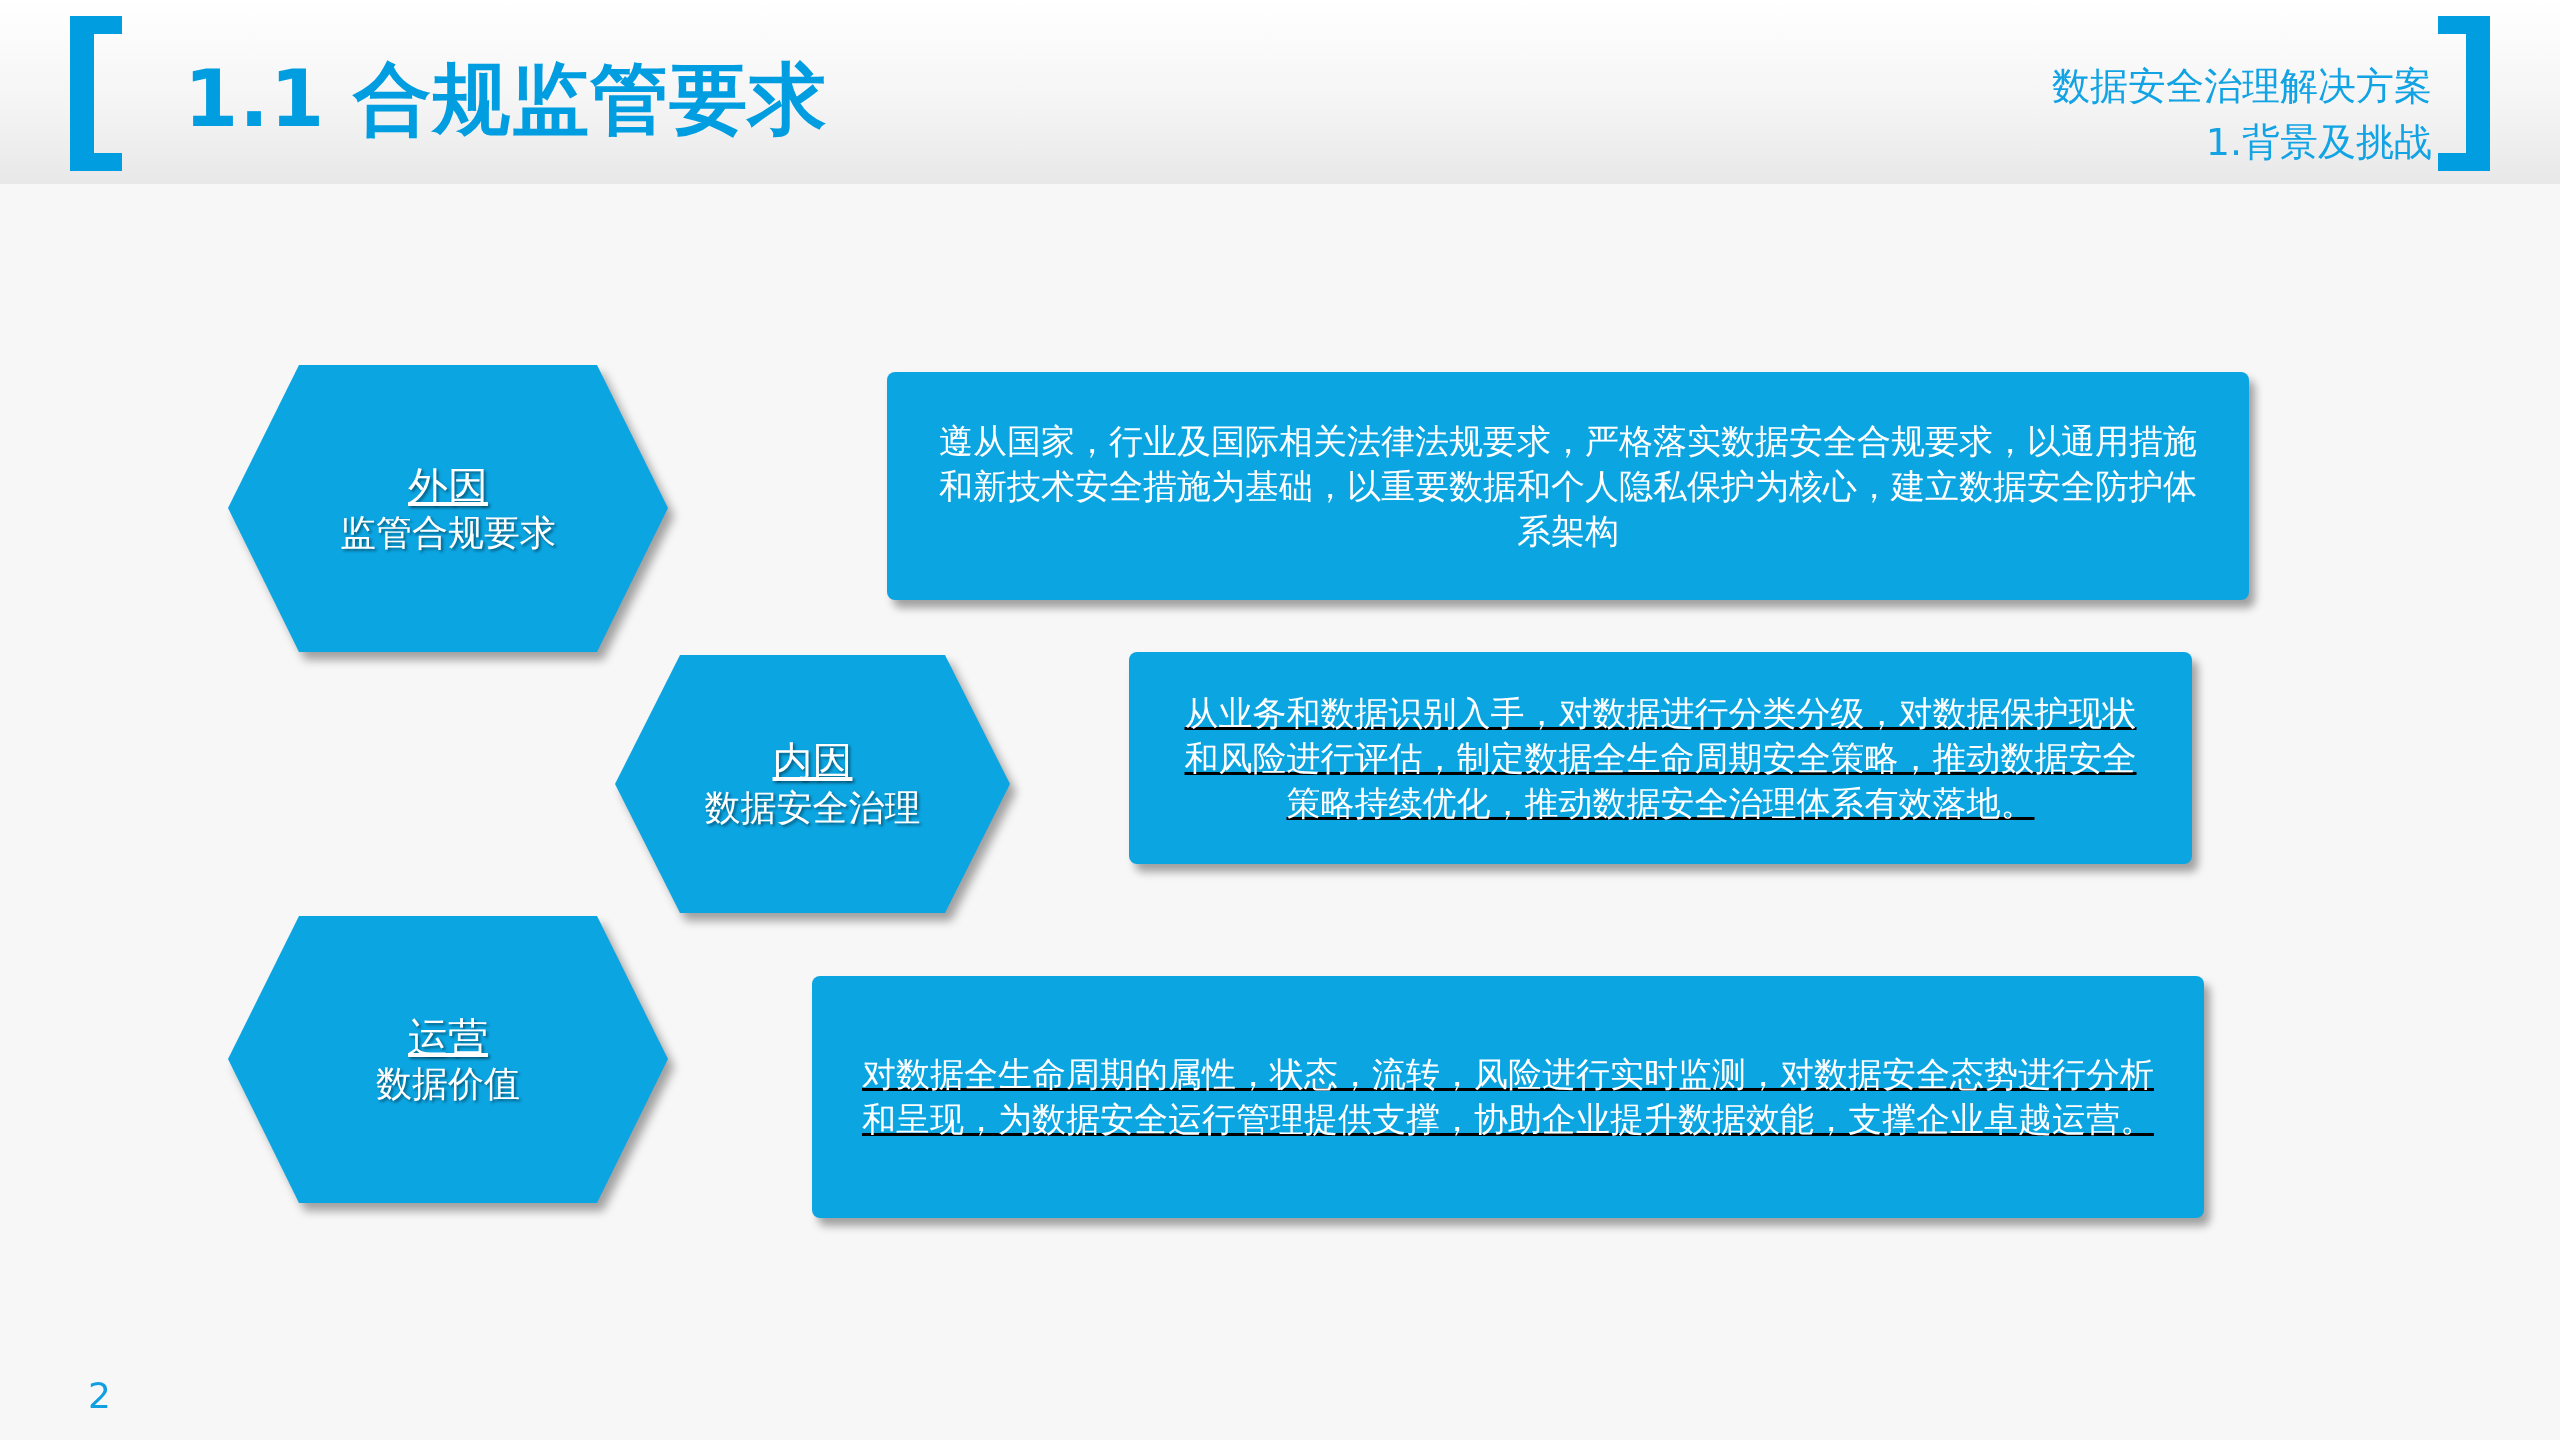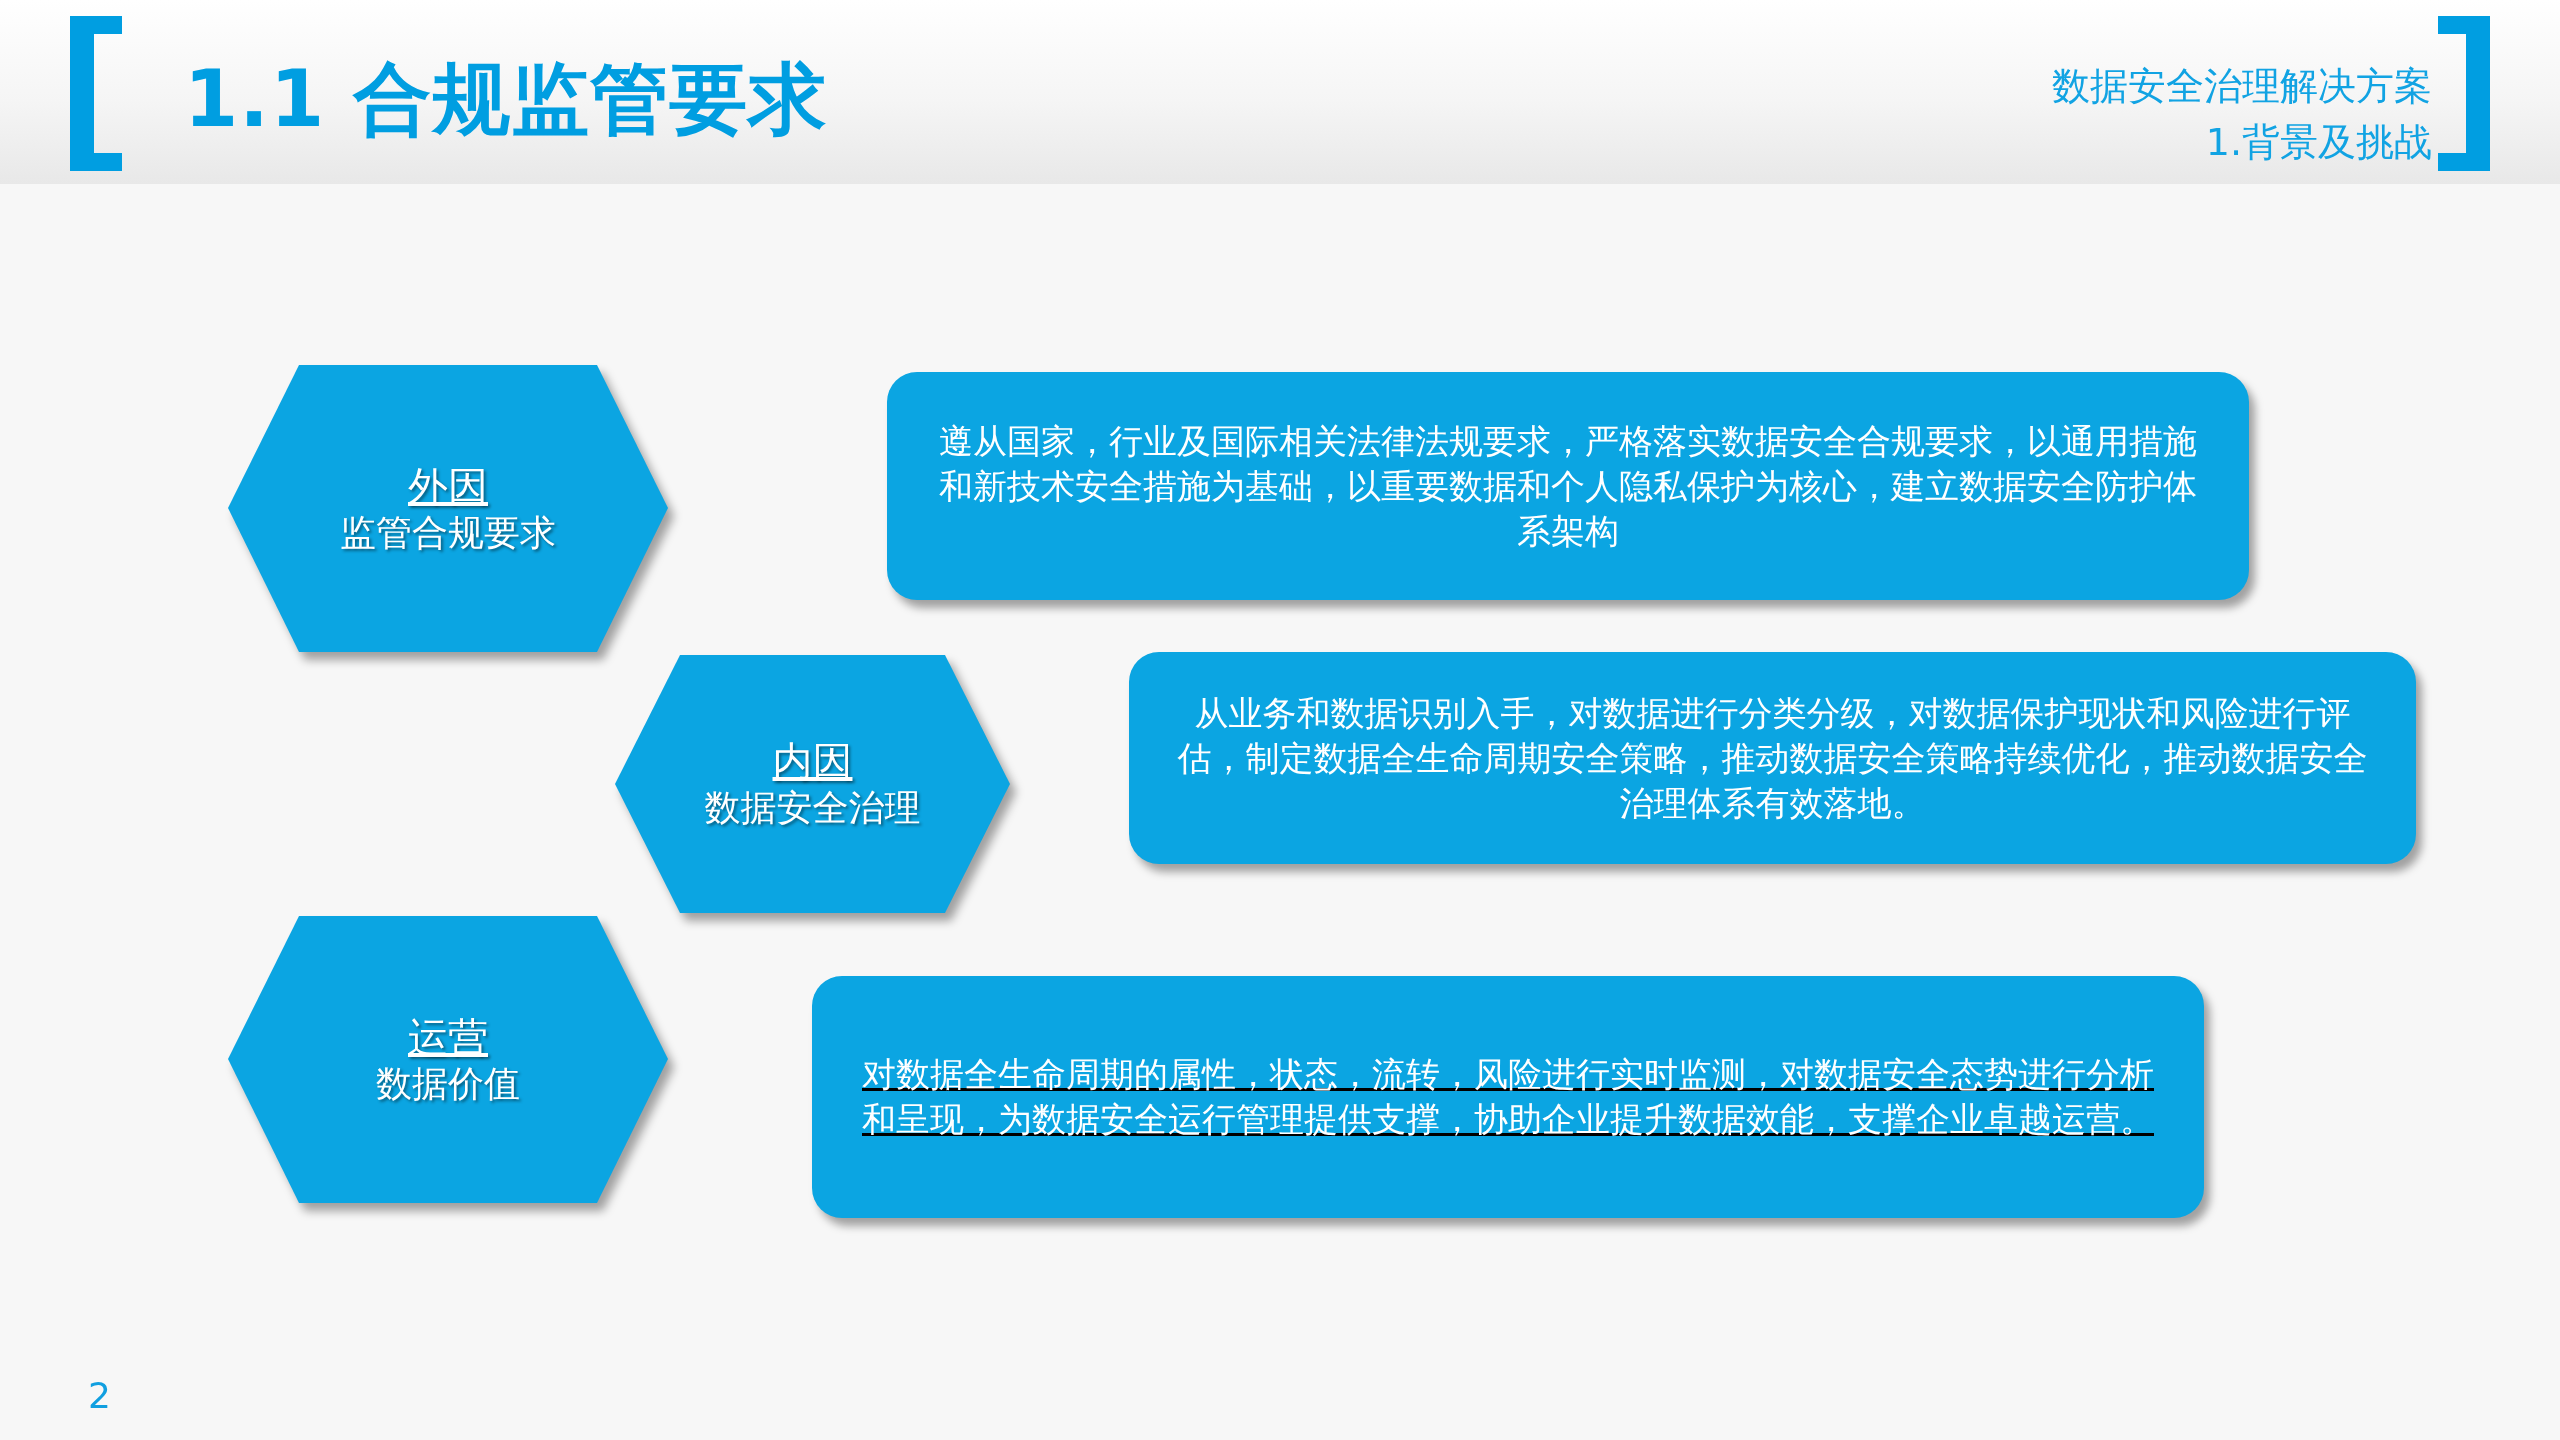--- a/index.html
+++ b/index.html
@@ -39,21 +39,21 @@
   .hex .shape {
     position: absolute; inset: 0; background: #0ba5e2;
   }
   .hex .txt {
     position: absolute; left: 0; right: 0; top: 50%; transform: translateY(-50%);
     text-align: center; color: #ffffff; text-shadow: 2px 2px 3px rgba(0,0,0,0.45);
   }
   .hex .t1 { font-size: 40px; line-height: 48px; display: block; text-decoration: underline; }
   .hex .t2 { font-size: 36px; line-height: 46px; display: block; }
   .box {
-    position: absolute; background: #0ba5e2; border-radius: 30px;
+    position: absolute; background: #0ba5e2; border-radius: 8px;
     box-shadow: 6px 8px 8px rgba(0,0,0,0.35);
     display: flex; align-items: center; justify-content: center;
     box-sizing: border-box; padding: 16px 46px;
   }
   .box .txt {
     color: #ffffff; font-size: 34px; line-height: 45px; text-align: center;
   }
   .page-num {
     position: absolute; left: 88px; top: 1374px; font-size: 36px; color: #109fe0;
     line-height: 44px;
@@ -93,21 +93,21 @@
 </div>
 
 <div class="hex" style="left:615px; top:655px; width:395px; height:258px;">
   <div class="shape" style="clip-path: polygon(65px 0, 330px 0, 395px 129px, 330px 258px, 65px 258px, 0 129px);"></div>
   <div class="txt">
     <span class="t1">内因</span>
     <span class="t2">数据安全治理</span>
   </div>
 </div>
 
-<div class="box" style="left:1129px; top:652px; width:1287px; height:212px;">
+<div class="box" style="left:1129px; top:652px; width:1063px; height:212px;text-decoration:underline;">
   <div class="txt">从业务和数据识别入手，对数据进行分类分级，对数据保护现状和风险进行评估，制定数据全生命周期安全策略，推动数据安全策略持续优化，推动数据安全治理体系有效落地。</div>
 </div>
 
 <div class="hex" style="left:228px; top:916px; width:440px; height:287px;">
   <div class="shape" style="clip-path: polygon(71px 0, 369px 0, 440px 143px, 369px 287px, 71px 287px, 0 143px);"></div>
   <div class="txt">
     <span class="t1">运营</span>
     <span class="t2">数据价值</span>
   </div>
 </div>

